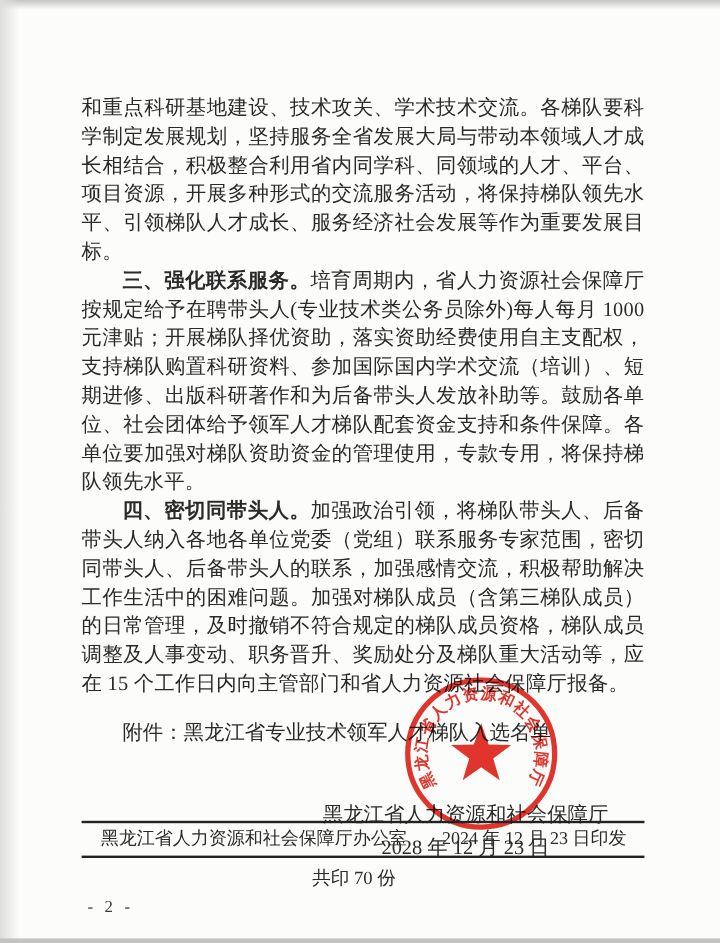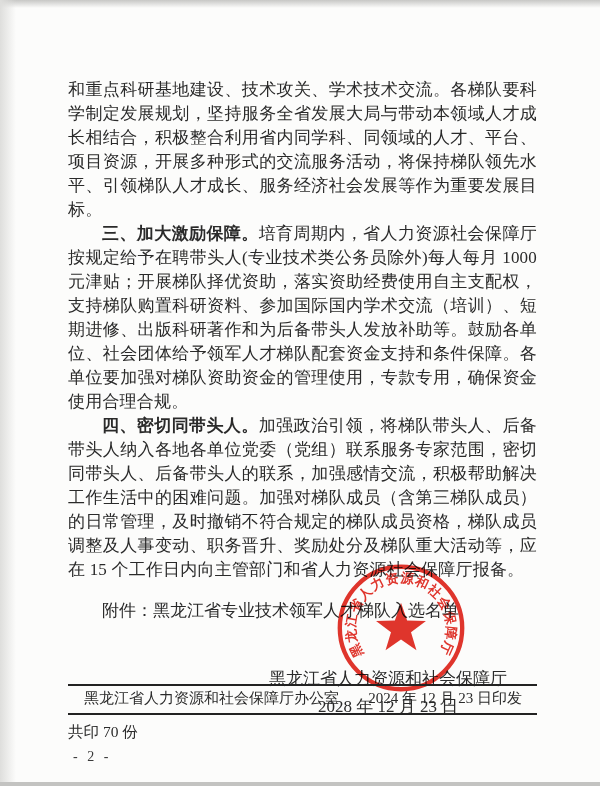--- a/index.html
+++ b/index.html
@@ -37,39 +37,39 @@
     position:absolute; left:333px; top:560px; width:136px; height:136px;
     mix-blend-mode:multiply; opacity:0.93; pointer-events:none;
   }
 
   .footer { position:absolute; left:68px; width:469px; top:684px; }
   .footer-row {
     display:flex; justify-content:space-between; align-items:center;
     border-top:2px solid #222; border-bottom:2px solid #222;
     padding:3px 15px 5px 16px; font-size:15px; white-space:nowrap;
   }
-  .copies { text-align:left; padding-right:15px; margin-top:7px; font-size:15.5px; }
+  .copies { text-align:center; padding-right:15px; margin-top:7px; font-size:15.5px; }
   .page-num {
     position:absolute; left:73px; top:749px; font-size:14px;
     letter-spacing:3px; color:#3a3a3a;
   }
 </style>
 </head>
 <body>
 
 <div class="page">
   <div class="edge-top"></div>
   <div class="edge-left"></div>
   <div class="edge-bottom"></div>
 
   <div class="content">
     <p class="para">
       <span>和重点科研基地建设、技术攻关、学术技术交流。各梯队要科学制定发展规划，坚持服务全省发展大局与带动本领域人才成长相结合，积极整合利用省内同学科、同领域的人才、平台、项目资源，开展多种形式的交流服务活动，将保持梯队领先水平、引领梯队人才成长、服务经济社会发展等作为重要发展目标。</span>
     </p>
-    <p class="para indent"><strong>三、加大激励保障。</strong><span>培育周期内，省人力资源社会保障厅按规定给予在聘带头人(专业技术类公务员除外)每人每月 1000 元津贴；开展梯队择优资助，落实资助经费使用自主支配权，支持梯队购置科研资料、参加国际国内学术交流（培训）、短期进修、出版科研著作和为后备带头人发放补助等。鼓励各单位、社会团体给予领军人才梯队配套资金支持和条件保障。各单位要加强对梯队资助资金的管理使用，专款专用，确保资金使用合理合规。</span></p>
+    <p class="para indent"><strong>三、强化联系服务。</strong><span>培育周期内，省人力资源社会保障厅按规定给予在聘带头人(专业技术类公务员除外)每人每月 1000 元津贴；开展梯队择优资助，落实资助经费使用自主支配权，支持梯队购置科研资料、参加国际国内学术交流（培训）、短期进修、出版科研著作和为后备带头人发放补助等。鼓励各单位、社会团体给予领军人才梯队配套资金支持和条件保障。各单位要加强对梯队资助资金的管理使用，专款专用，将保持梯队领先水平。</span></p>
     <p class="para indent"><strong>四、密切同带头人。</strong><span>加强政治引领，将梯队带头人、后备带头人纳入各地各单位党委（党组）联系服务专家范围，密切同带头人、后备带头人的联系，加强感情交流，积极帮助解决工作生活中的困难问题。加强对梯队成员（含第三梯队成员）的日常管理，及时撤销不符合规定的梯队成员资格，梯队成员调整及人事变动、职务晋升、奖励处分及梯队重大活动等，应在 15 个工作日内向主管部门和省人力资源社会保障厅报备。</span></p>
 
     <p class="attachment">附件：黑龙江省专业技术领军人才梯队入选名单</p>
 
     <div class="signature">
       <div class="signature-inner">
         <div class="issuer">黑龙江省人力资源和社会保障厅</div>
         <div class="sig-date">2028 年 12 月 23 日</div>
       </div>
     </div>

